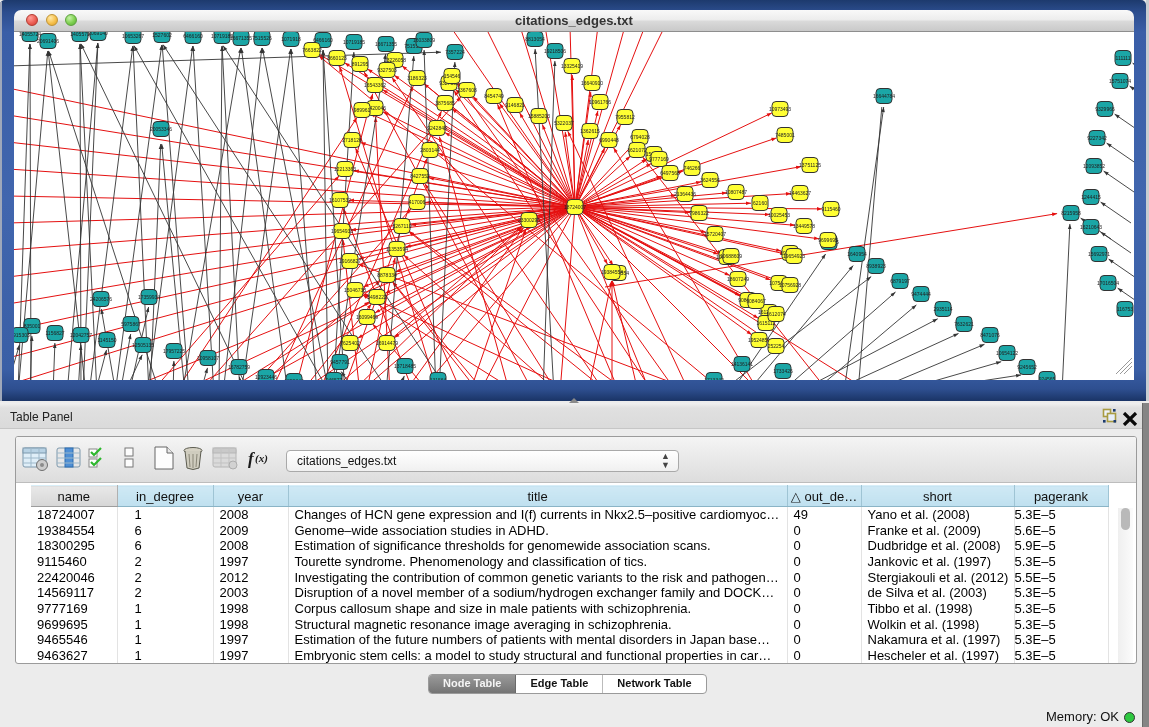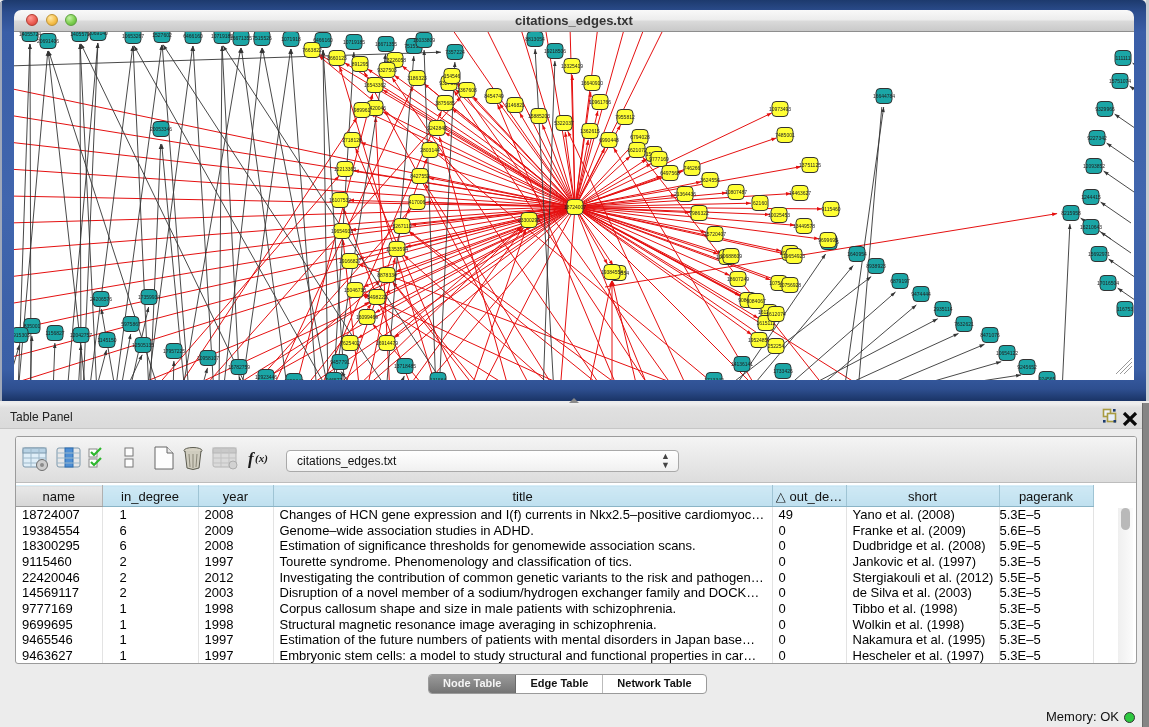--- a/index.html
+++ b/index.html
@@ -28,21 +28,21 @@
 #tp-close { position:absolute; left:1122px; top:9px; }
 #tp-float { position:absolute; left:1101px; top:4px; }
 #tp-body { position:absolute; left:0; top:429px; width:1142px; height:298px; background:#ececec; }
 #panelbox { position:absolute; left:15px; top:7px; width:1122px; height:228px; background:#fff;
   border:1px solid #9b9b9b; border-radius:3px; overflow:hidden; }
 #toolbar { position:absolute; left:0; top:0; width:100%; height:46px;
   background:linear-gradient(to bottom,#f4f4f4,#dddddd); border-bottom:1px solid #bdbdbd; }
 #combo { position:absolute; left:270px; top:13px; width:393px; height:22px; background:linear-gradient(#ffffff,#f0f0f0);
   border:1px solid #a9a9a9; border-radius:4px; font-size:12px; color:#111; line-height:20px; padding-left:10px; }
 #combo .arr { position:absolute; right:8px; top:1px; font-size:9px; color:#444; line-height:9px; }
-table#grid { position:absolute; left:0px; top:48px; border-collapse:collapse; table-layout:fixed; width:1076px; font-size:13px; }
+table#grid { position:absolute; left:15px; top:48px; border-collapse:collapse; table-layout:fixed; width:1076px; font-size:13px; }
 #grid th { height:21px; font-size:13px; font-weight:normal; color:#111; background:linear-gradient(to bottom,#cfe9f5,#bfe0ef);
   border-right:1px solid #9fc4d4; border-bottom:1px solid #8ab4c6; border-top:1px solid #d8eef8; padding:0; }
 #grid th.first { background:linear-gradient(to bottom,#e8e8e8,#d6d6d6); border-right:1px solid #b0b0b0; border-bottom:1px solid #9d9d9d;}
 #grid td.c2 { padding-left:17px; } #grid td.c7 { padding-left:0; }
 #grid td { height:15.7px; padding:0 0 0 6px; color:#000; white-space:nowrap; overflow:hidden; border-right:1px solid #e3e3e3; }
 .c1 { width:86px; } .c2 { width:96px; } .c3 { width:75px; } .c4 { width:499px; }
 .c5 { width:74px; } .c6 { width:153px; } .c7 { width:94px; }
 #vscroll { position:absolute; right:3px; top:71px; width:15px; height:160px; background:linear-gradient(to right,#efefef,#fbfbfb); }
 #vthumb { position:absolute; left:3px; top:0px; width:9px; height:22px; background:#b9b9b9; border-radius:5px; }
 
@@ -949,21 +949,21 @@
               <td class="c5">0</td>
               <td class="c6">Wolkin et al. (1998)</td>
               <td class="c7">5.3E–5</td>
             </tr>
 <tr>
               <td class="c1">9465546</td>
               <td class="c2">1</td>
               <td class="c3">1997</td>
               <td class="c4">Estimation of the future numbers of patients with mental disorders in Japan base…</td>
               <td class="c5">0</td>
-              <td class="c6">Nakamura et al. (1995)</td>
+              <td class="c6">Nakamura et al. (1997)</td>
               <td class="c7">5.3E–5</td>
             </tr>
 <tr>
               <td class="c1">9463627</td>
               <td class="c2">1</td>
               <td class="c3">1997</td>
               <td class="c4">Embryonic stem cells: a model to study structural and functional properties in car…</td>
               <td class="c5">0</td>
               <td class="c6">Hescheler et al. (1997)</td>
               <td class="c7">5.3E–5</td>

